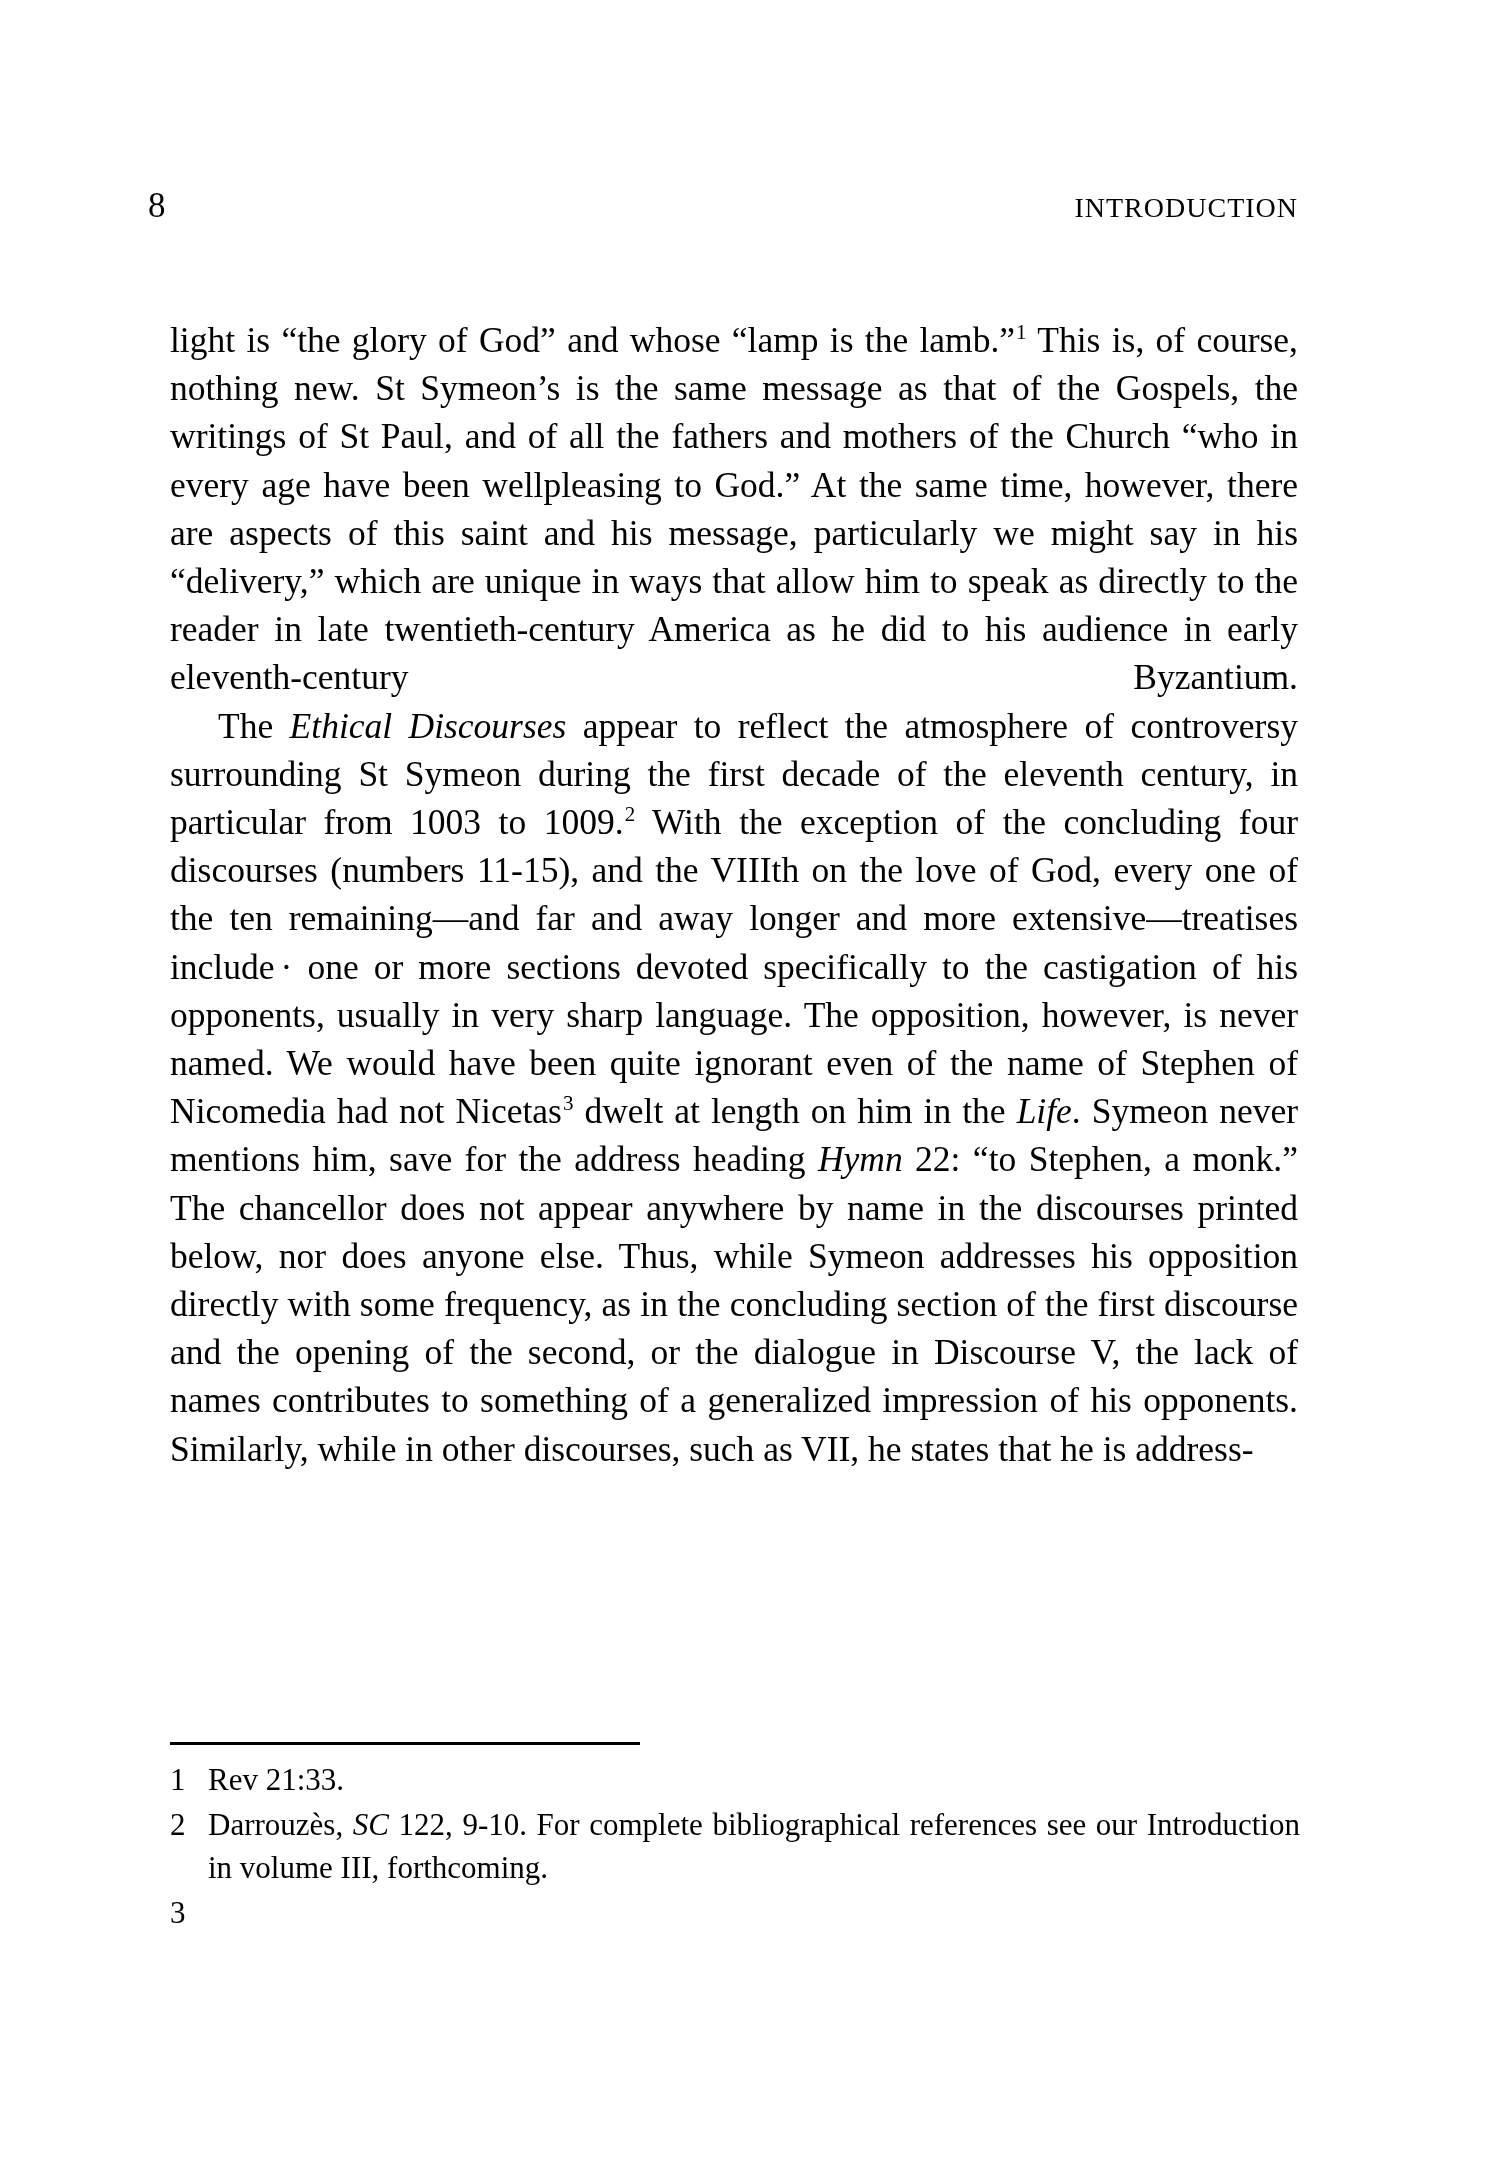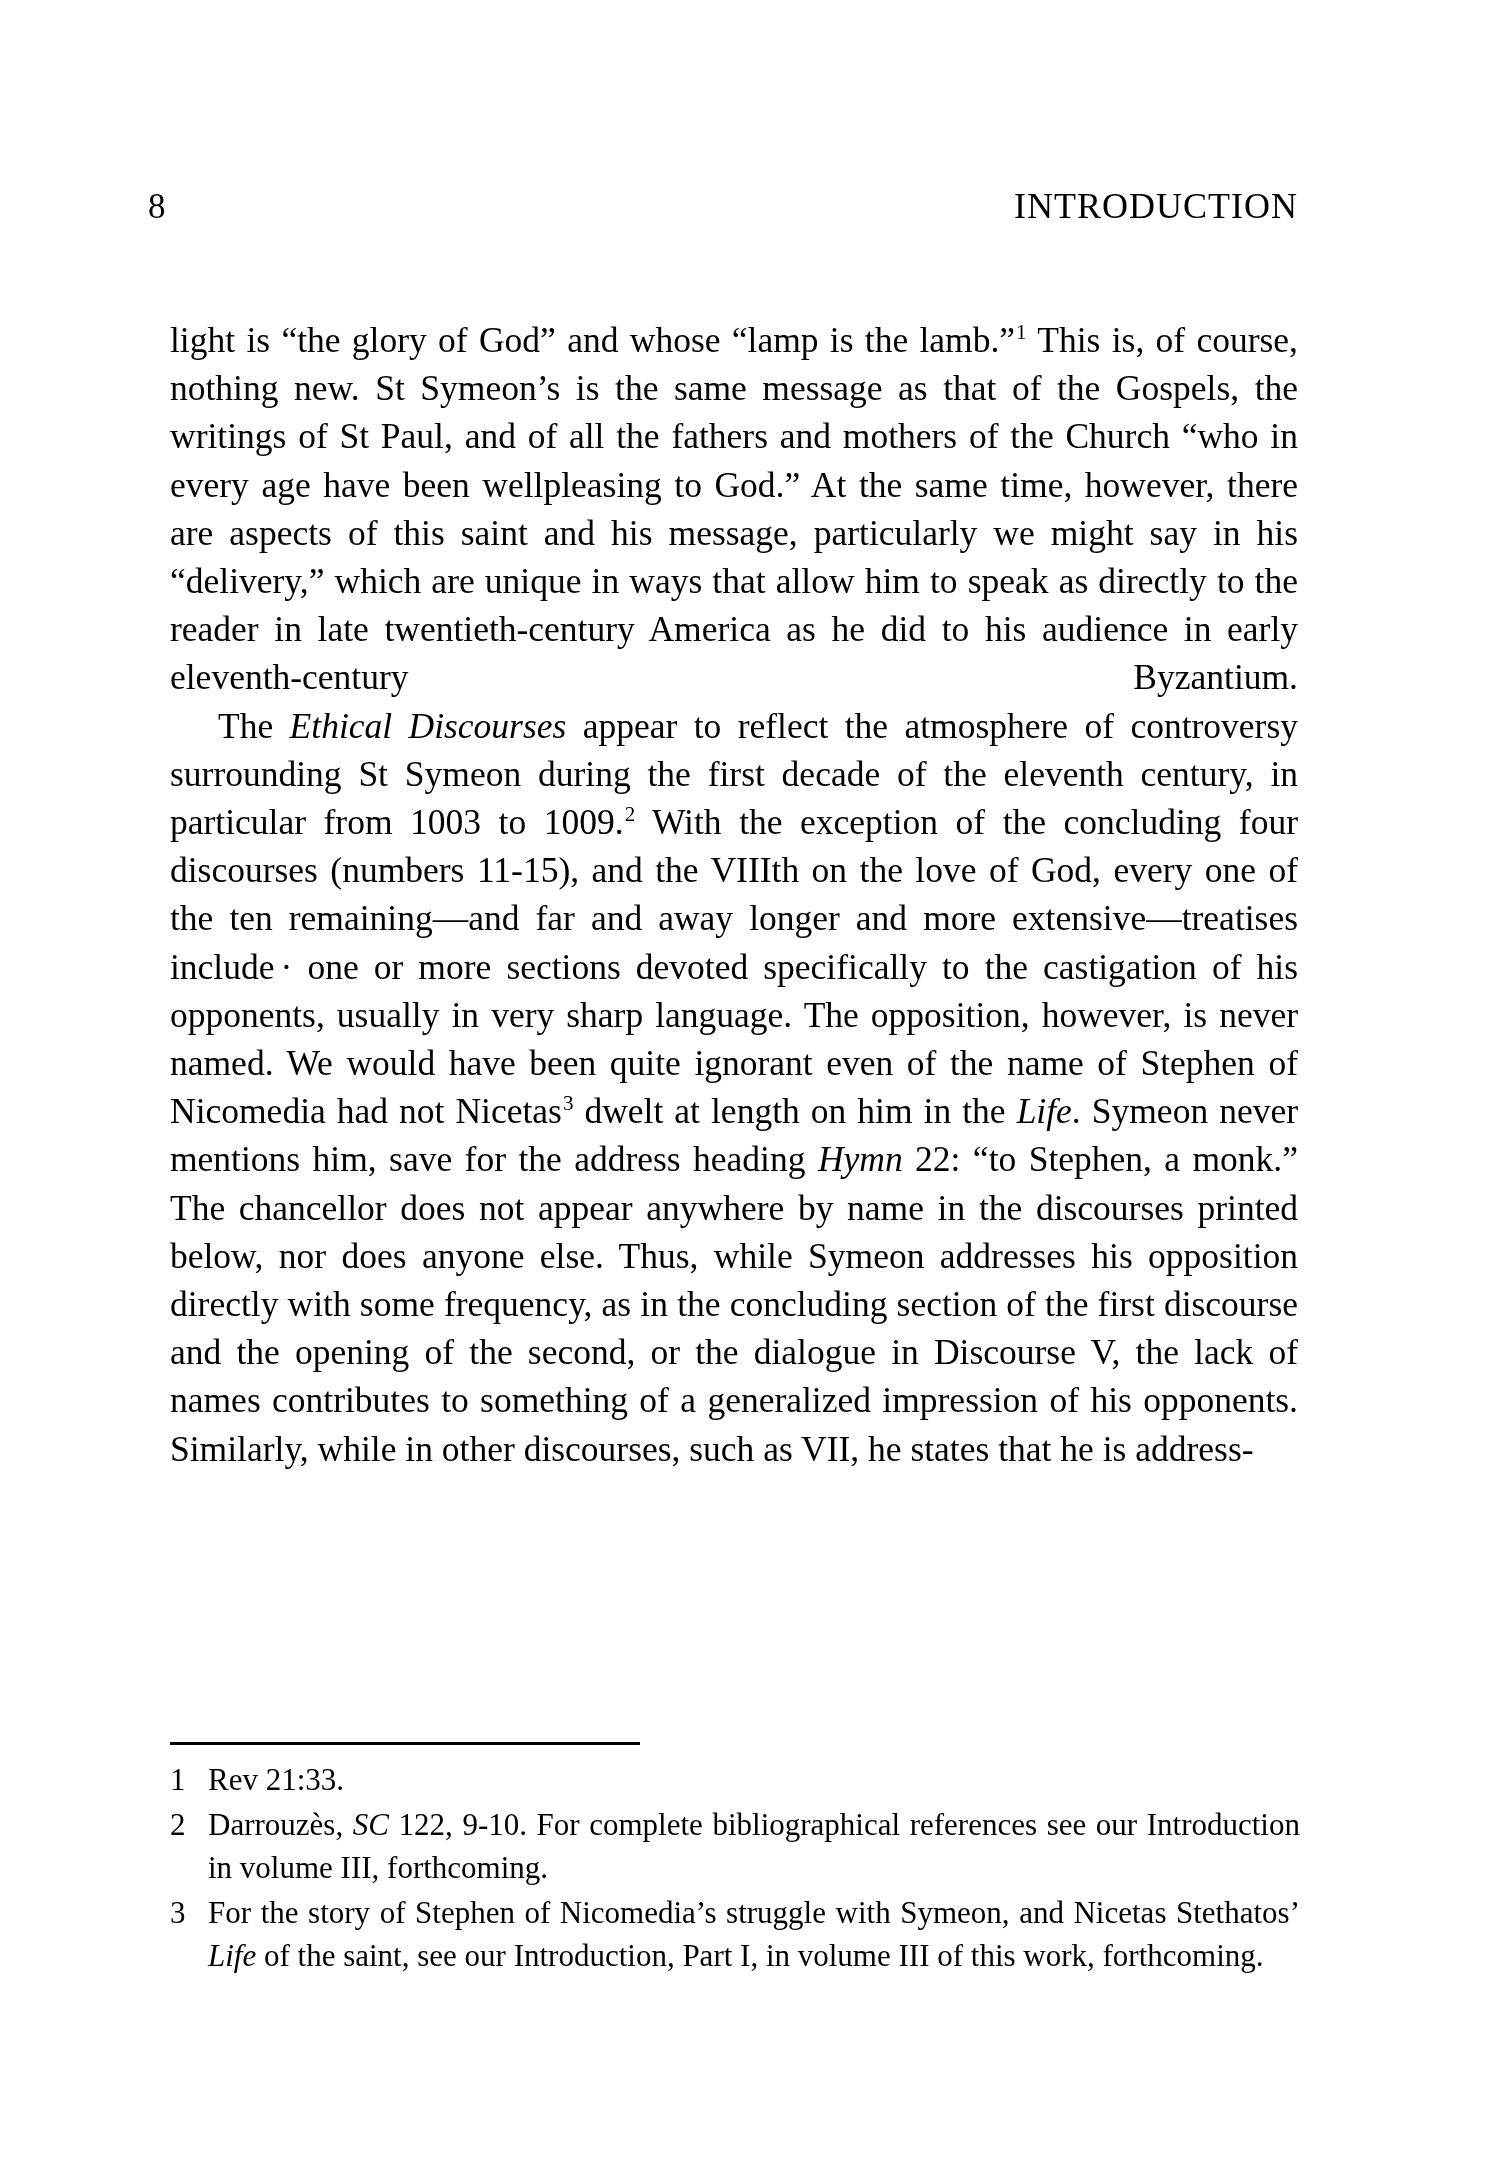--- a/index.html
+++ b/index.html
@@ -26,21 +26,21 @@
     display: flex;
     justify-content: space-between;
     align-items: baseline;
   }
   .folio {
     font-size: 35px;
     line-height: 1;
     letter-spacing: 0.2px;
   }
   .runhead-title {
-    font-size: 36px;
+    font-size: 28px;
     line-height: 1;
     letter-spacing: 1.0px;
   }
 
   
   .body {
     position: absolute;
     left: 170px;
     top: 268px;
     width: 1128px;
@@ -133,17 +133,16 @@
     <p class="fn">
       <span class="fn-num">1</span>
       <span class="fn-body">Rev 21:33.</span>
     </p>
     <p class="fn j">
       <span class="fn-num">2</span>
       <span class="fn-body">Darrouzès, <i>SC</i> 122, 9-10. For complete bibliographical references see our Introduction in volume III, forthcoming.</span>
     </p>
     <p class="fn j">
       <span class="fn-num">3</span>
-      <span class="fn-body">For the story of Stephen of Nicomedia’s struggle with Symeon, and Nicetas Stethatos’ <i>Life</i> of the saint, see our Introduction, Part I, in volume III of this work, forthcoming.</span>
     </p>
   </div>
 
 </div>
 
 </body></html>

